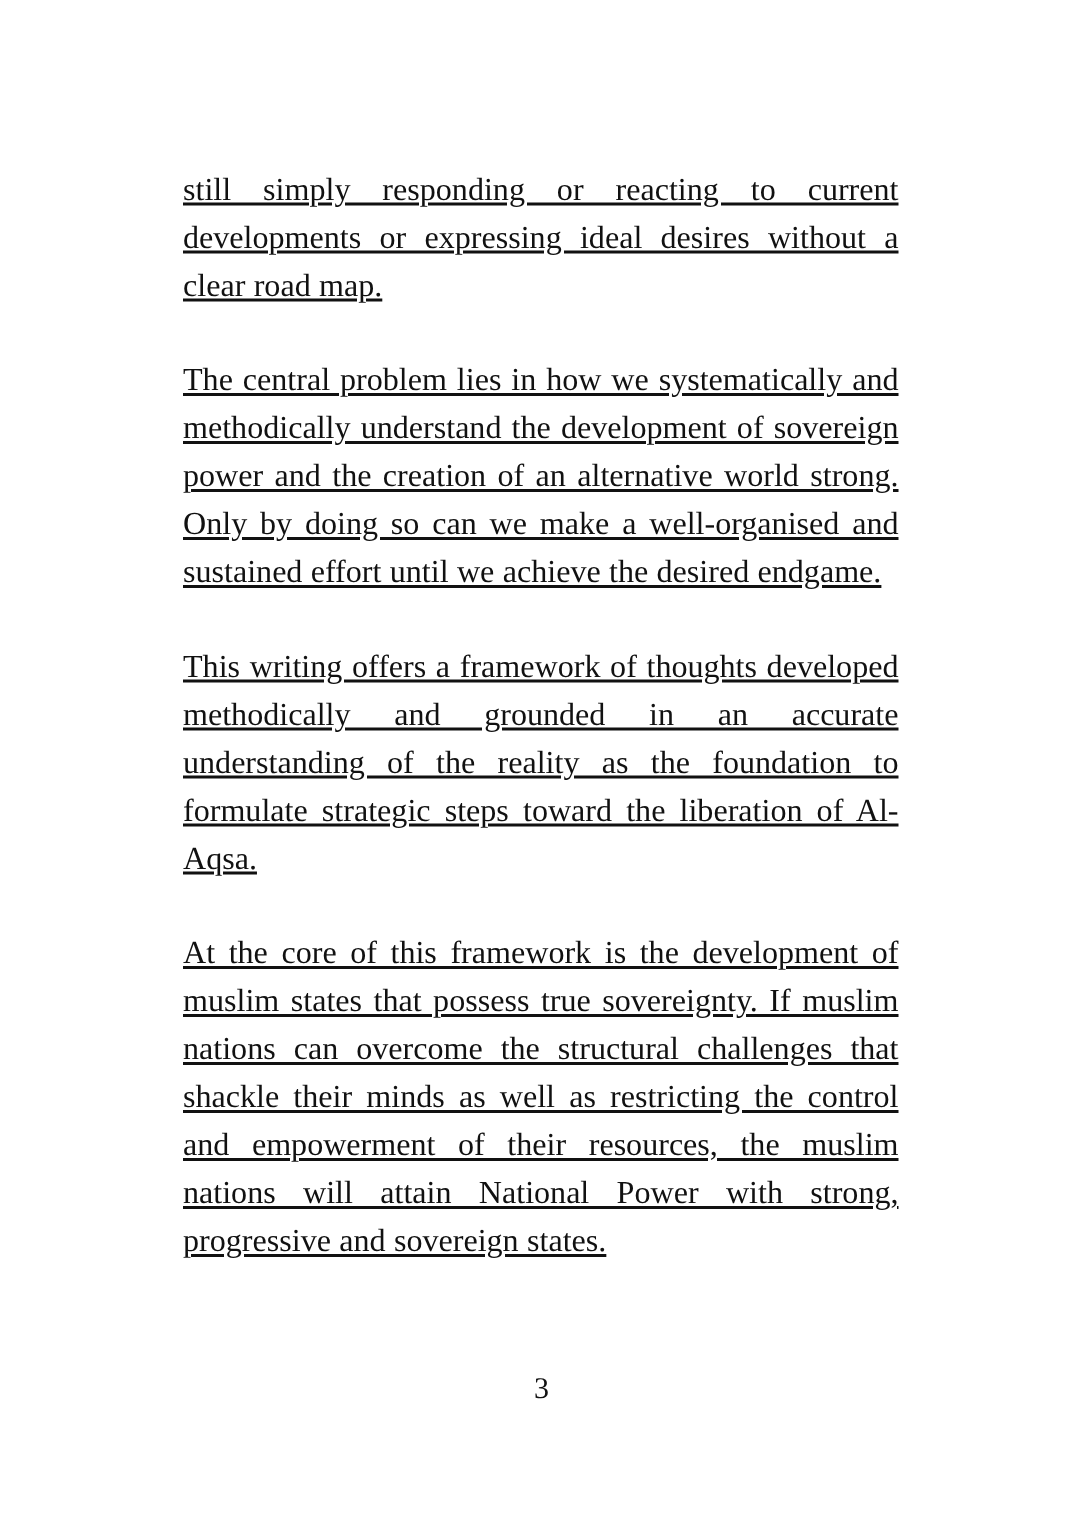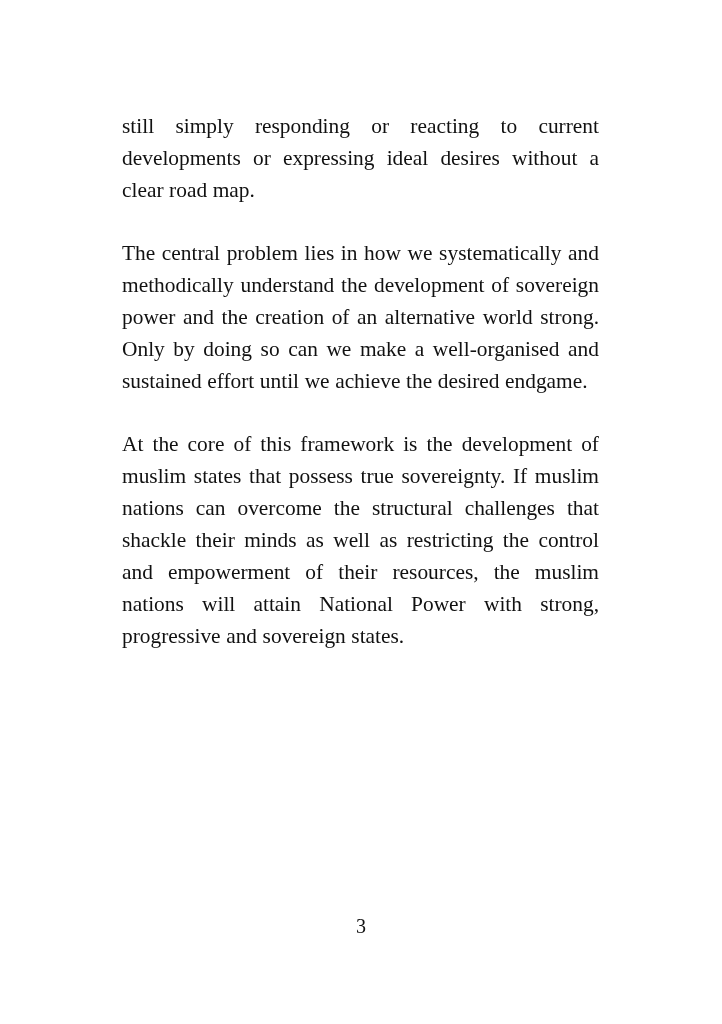--- a/index.html
+++ b/index.html
@@ -20,20 +20,21 @@
     width: 722px;
     height: 1024px;
     background: #ffffff;
     box-sizing: border-box;
   }
   .text-block {
     position: absolute;
     left: 122px;
     top: 110px;
     width: 477px;
+    text-decoration: underline;
   }
   p.para {
     margin: 0 0 31px 0;
     padding: 0;
     font-size: 21.4px;
     line-height: 32px;
     text-align: justify;
     text-justify: inter-word;
     color: #111111;
     hyphens: none;
@@ -59,20 +60,21 @@
 <body>
 
 <div class="page">
 
   <div class="text-block">
 
     <p class="para">still simply responding or reacting to current developments or expressing ideal desires without a clear road map.</p>
 
     <p class="para">The central problem lies in how we systematically and methodically understand the development of sovereign power and the creation of an alternative world strong. Only by doing so can we make a well-organised and sustained effort until we achieve the desired endgame.</p>
 
+    <p class="para">This writing offers a framework of thoughts developed methodically and grounded in an accurate understanding of the reality as the foundation to formulate strategic steps toward the liberation of Al-Aqsa.</p>
 
     <p class="para">At the core of this framework is the development of muslim states that possess true sovereignty. If muslim nations can overcome the structural challenges that shackle their minds as well as restricting the control and empowerment of their resources, the muslim nations will attain National Power with strong, progressive and sovereign states.</p>
 
   </div>
 
   <div class="page-number">3</div>
 
 </div>
 
 </body></html>

